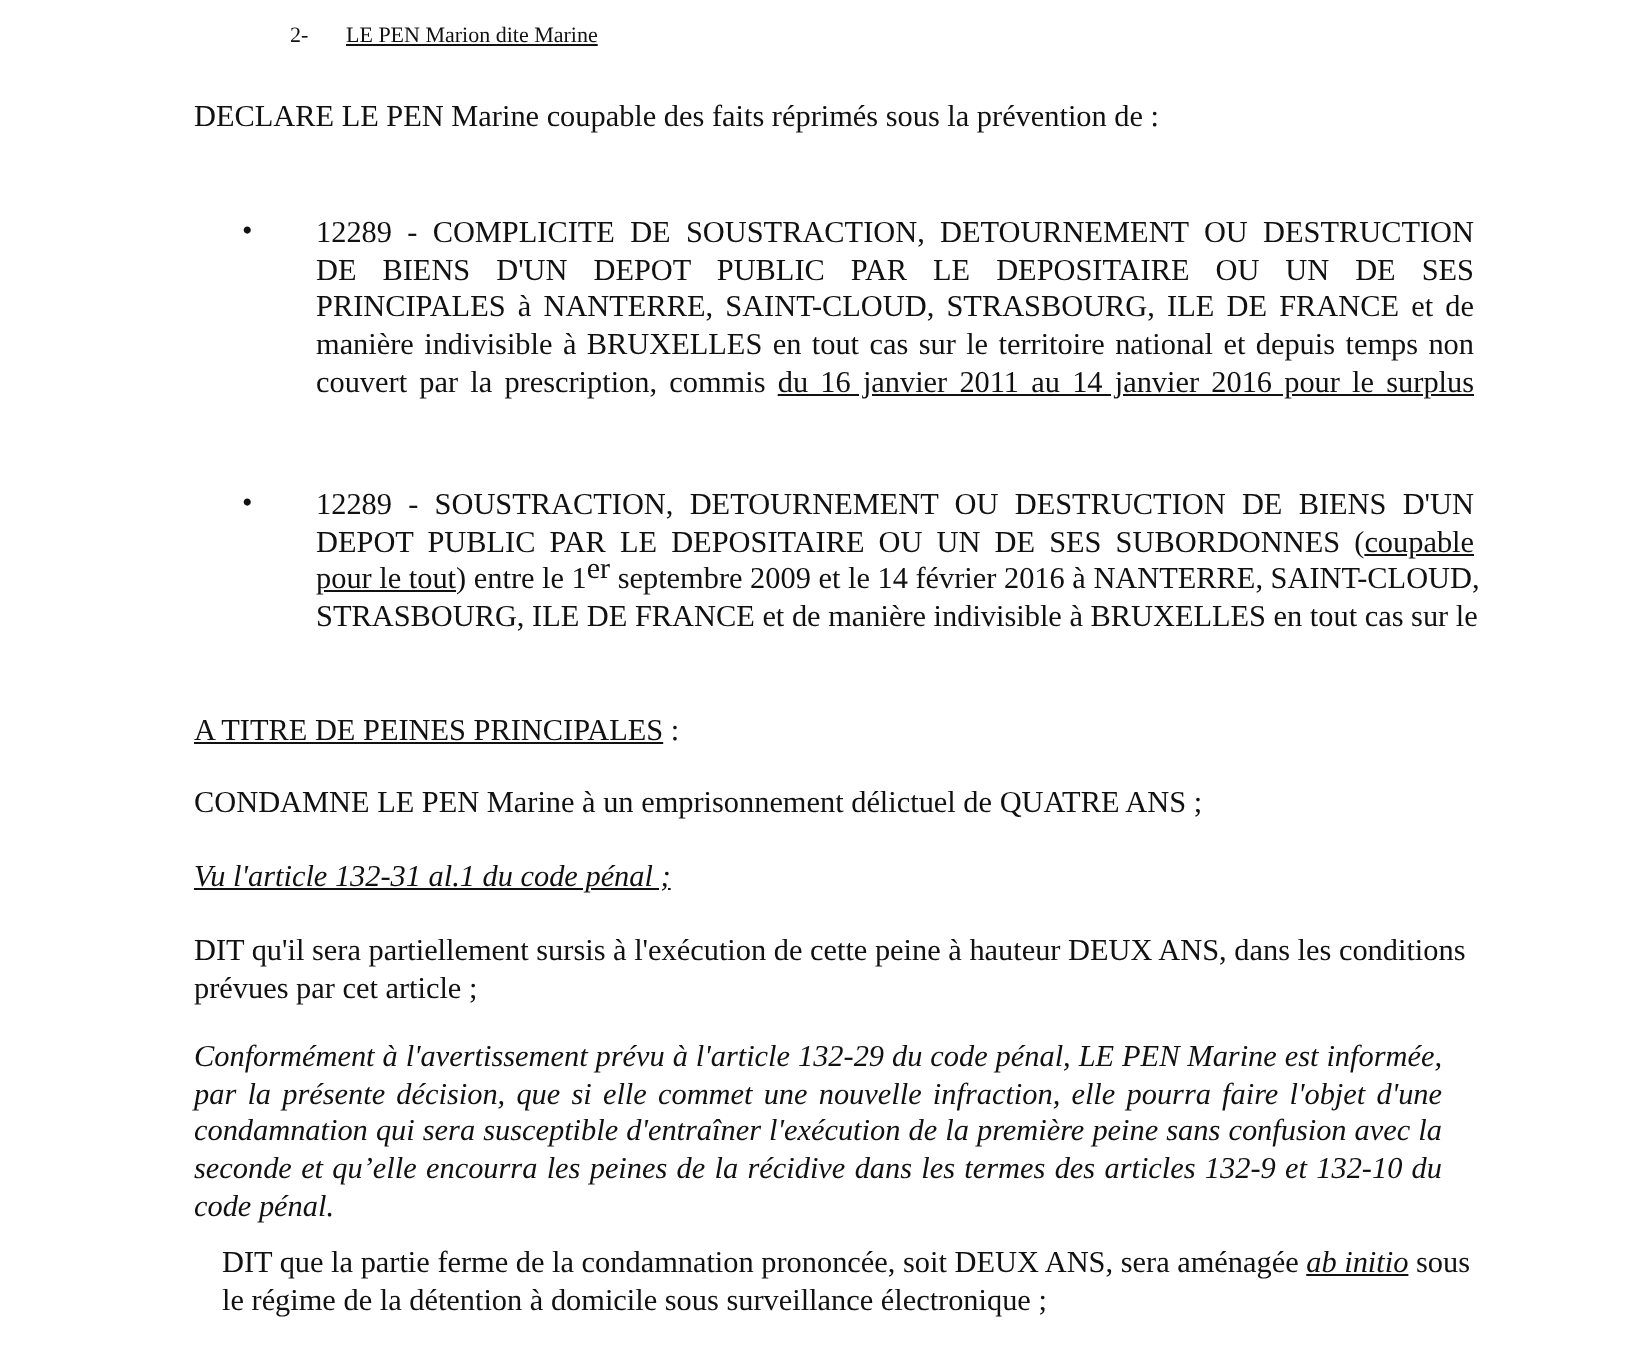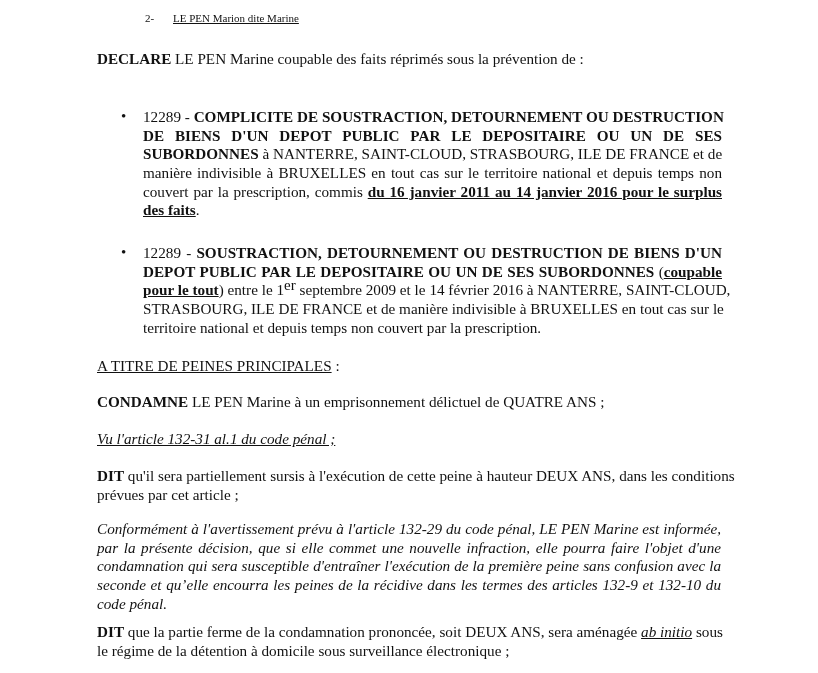--- a/index.html
+++ b/index.html
@@ -2,27 +2,27 @@
 <html><head>
   <meta charset="utf-8">
   <style>
     html, body { margin: 0; padding: 0; background: #ffffff; }
     body {
       width: 818px; height: 673px; overflow: hidden; position: relative;
       font-family: "Liberation Serif", serif; color: #111111; font-size: 15.2px;
     }
     .abs { position: absolute; }
     .line { white-space: nowrap; line-height: 18.5px; }
-    b { font-weight: bold; }
+    b { font-weight: normal; }
     u { text-decoration: underline; }
     i { font-style: italic; text-decoration: underline; }
     .heading { left: 145px; top: 9px; font-weight: normal; font-size: 11px; }
     .heading .num { display: inline-block; width: 28px; }
     .bullet-dot { position: absolute; left: 121px; font-size: 15px; }
-    .blk { position: absolute; left: 143px; width: 579px; }
+    .blk { position: absolute; left: 158px; width: 579px; }
     .blk div { height: 18.7px; line-height: 18.7px; white-space: nowrap; overflow: visible; }
     .blk div.j { text-align: justify; text-align-last: justify; }
     .pblk { position: absolute; left: 97px; width: 624px; }
     .pblk div { height: 18.7px; line-height: 18.7px; white-space: nowrap; }
     .pblk div.j { text-align: justify; text-align-last: justify; }
     sup { font-size: 15px; vertical-align: 5px; line-height: 0; }
   </style>
 </head>
 <body>
 
@@ -32,35 +32,33 @@
 
 <div class="abs line" style="left:97px; top:50px;">
   <b>DECLARE</b><span> LE PEN Marine coupable des faits réprimés sous la prévention de :</span>
 </div>
 
 <div>
   <span class="bullet-dot" style="top:108px;">•</span>
   <div class="blk" style="top:108px;">
     <div class="j"><span>12289 - </span><b>COMPLICITE DE SOUSTRACTION, DETOURNEMENT OU DESTRUCTION</b></div>
     <div class="j"><b>DE BIENS D'UN DEPOT PUBLIC PAR LE DEPOSITAIRE OU UN DE SES</b></div>
-    <div class="j"><b>SUBORDONNES</b><span> à NANTERRE, SAINT-CLOUD, STRASBOURG, ILE DE FRANCE et de</span></div>
+    <div class="j"><b>PRINCIPALES</b><span> à NANTERRE, SAINT-CLOUD, STRASBOURG, ILE DE FRANCE et de</span></div>
     <div class="j"><span>manière indivisible à BRUXELLES en tout cas sur le territoire national et depuis temps non</span></div>
     <div class="j"><span>couvert par la prescription, commis </span><b><u>du 16 janvier 2011 au 14 janvier 2016 pour le surplus</u></b></div>
-    <div><b><u>des faits</u></b><span>.</span></div>
   </div>
 </div>
 
 <div>
   <span class="bullet-dot" style="top:244px;">•</span>
   <div class="blk" style="top:244px;">
     <div class="j"><span>12289 - </span><b>SOUSTRACTION, DETOURNEMENT OU DESTRUCTION DE BIENS D'UN</b></div>
     <div class="j"><b>DEPOT PUBLIC PAR LE DEPOSITAIRE OU UN DE SES SUBORDONNES</b><span> (</span><b><u>coupable</u></b></div>
     <div class="j"><b><u>pour le tout</u></b><span>) entre le 1</span><sup>er</sup><span> septembre 2009 et le 14 février 2016 à NANTERRE, SAINT-CLOUD,</span></div>
     <div class="j"><span>STRASBOURG, ILE DE FRANCE et de manière indivisible à BRUXELLES en tout cas sur le</span></div>
-    <div><span>territoire national et depuis temps non couvert par la prescription.</span></div>
   </div>
 </div>
 
 <div class="abs line" style="left:97px; top:357px;">
   <u>A TITRE DE PEINES PRINCIPALES</u><span> :</span>
 </div>
 
 <div class="abs line" style="left:97px; top:393px;">
   <b>CONDAMNE</b><span> LE PEN Marine à un emprisonnement délictuel de QUATRE ANS ;</span>
 </div>
@@ -75,16 +73,16 @@
 </div>
 
 <div class="pblk" style="top:520px; font-style:italic;">
   <div class="j"><span>Conformément à l'avertissement prévu à l'article 132-29 du code pénal, LE PEN Marine est informée,</span></div>
   <div class="j"><span>par la présente décision, que si elle commet une nouvelle infraction, elle pourra faire l'objet d'une</span></div>
   <div class="j"><span>condamnation qui sera susceptible d'entraîner l'exécution de la première peine sans confusion avec la</span></div>
   <div class="j"><span>seconde et qu’elle encourra les peines de la récidive dans les termes des articles 132-9 et 132-10 du</span></div>
   <div><span>code pénal.</span></div>
 </div>
 
-<div class="pblk" style="top:623px;">
+<div class="pblk" style="top:623px;margin-left:14px;">
   <div class="j"><b>DIT</b><span> que la partie ferme de la condamnation prononcée, soit DEUX ANS, sera aménagée </span><i>ab initio</i><span> sous</span></div>
   <div><span>le régime de la détention à domicile sous surveillance électronique ;</span></div>
 </div>
 
 </body></html>

